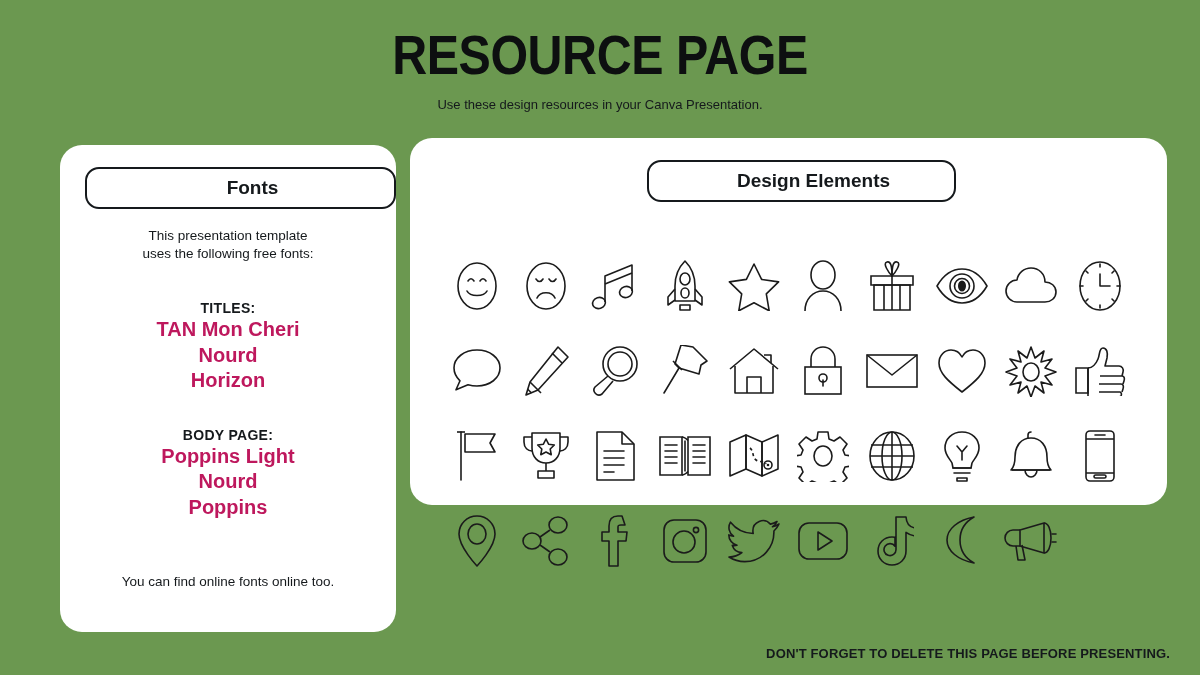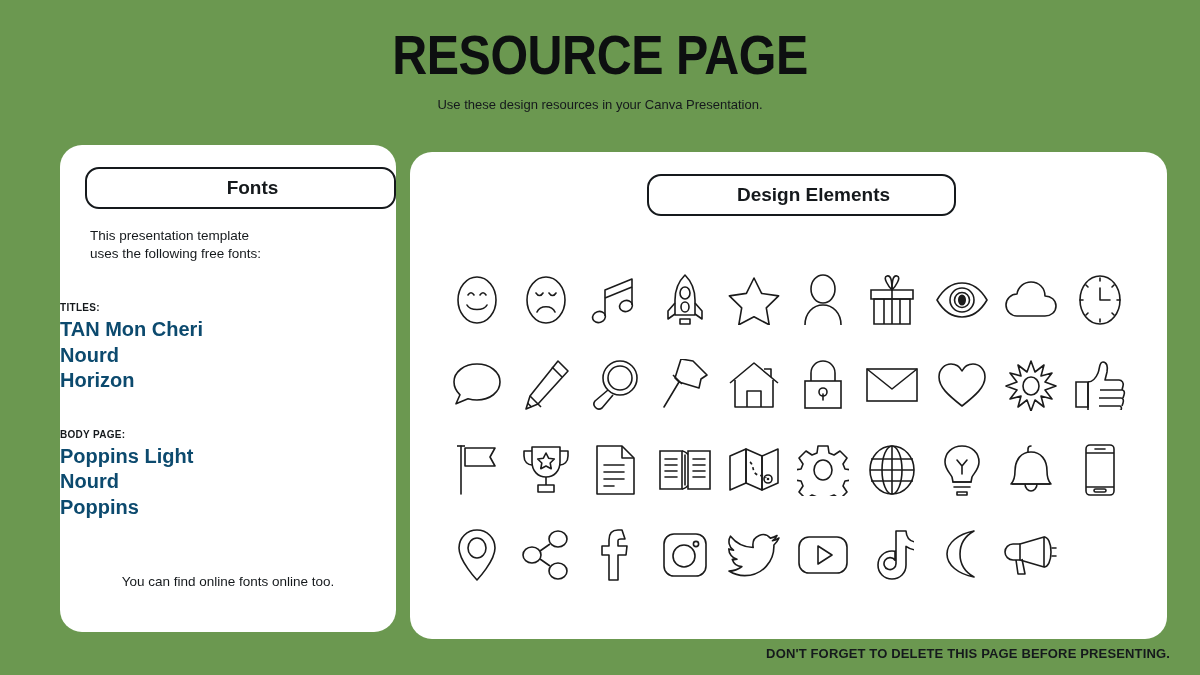--- a/index.html
+++ b/index.html
@@ -32,52 +32,53 @@
     color:#15191c;
   }
 
   
   .card{
     position:absolute;
     background:#ffffff;
     border-radius:22px;
   }
   #fonts-card{left:60px;top:145px;width:336px;height:487px;}
-  #elements-card{left:410px;top:152px;width:757px;height:487px;}
+  #elements-card{left:410px;top:138px;width:757px;height:367px;}
 
   
   .pill{
     position:absolute;
     border:2px solid #15191c;
     border-radius:14px;
     background:#ffffff;
     display:flex;align-items:center;justify-content:center;
     font-weight:bold;
     color:#15191c;
     padding-left:24px;
   }
   #fonts-pill{left:25px;top:22px;width:283px;height:38px;font-size:19px;}
   #elements-pill{left:237px;top:22px;width:281px;height:38px;font-size:19px;}
 
   
   .fonts-body{
     position:absolute;left:0;right:0;top:82px;
+    text-align:center;
   }
   .fonts-intro{
     font-size:13.5px;line-height:18px;color:#15191c;
     margin:0 30px;
   }
   .fonts-group{margin-top:36px;}
   .fonts-group.second{margin-top:32px;}
   .group-label{
-    font-size:10px;font-weight:bold;letter-spacing:0.3px;
+    font-size:14px;font-weight:bold;letter-spacing:0.3px;
     line-height:18px;color:#15191c;
   }
   .font-name{
-    font-size:20px;font-weight:bold;line-height:25.5px;color:#0c4a6e;
+    font-size:20px;font-weight:bold;line-height:25.5px;color:#be185d;
   }
   .fonts-footnote{
     position:absolute;left:0;right:0;top:428px;
     text-align:center;font-size:13.5px;line-height:18px;color:#15191c;
   }
 
   
   .icon-grid{
     position:absolute;
     left:32px;top:105px;width:693px;

